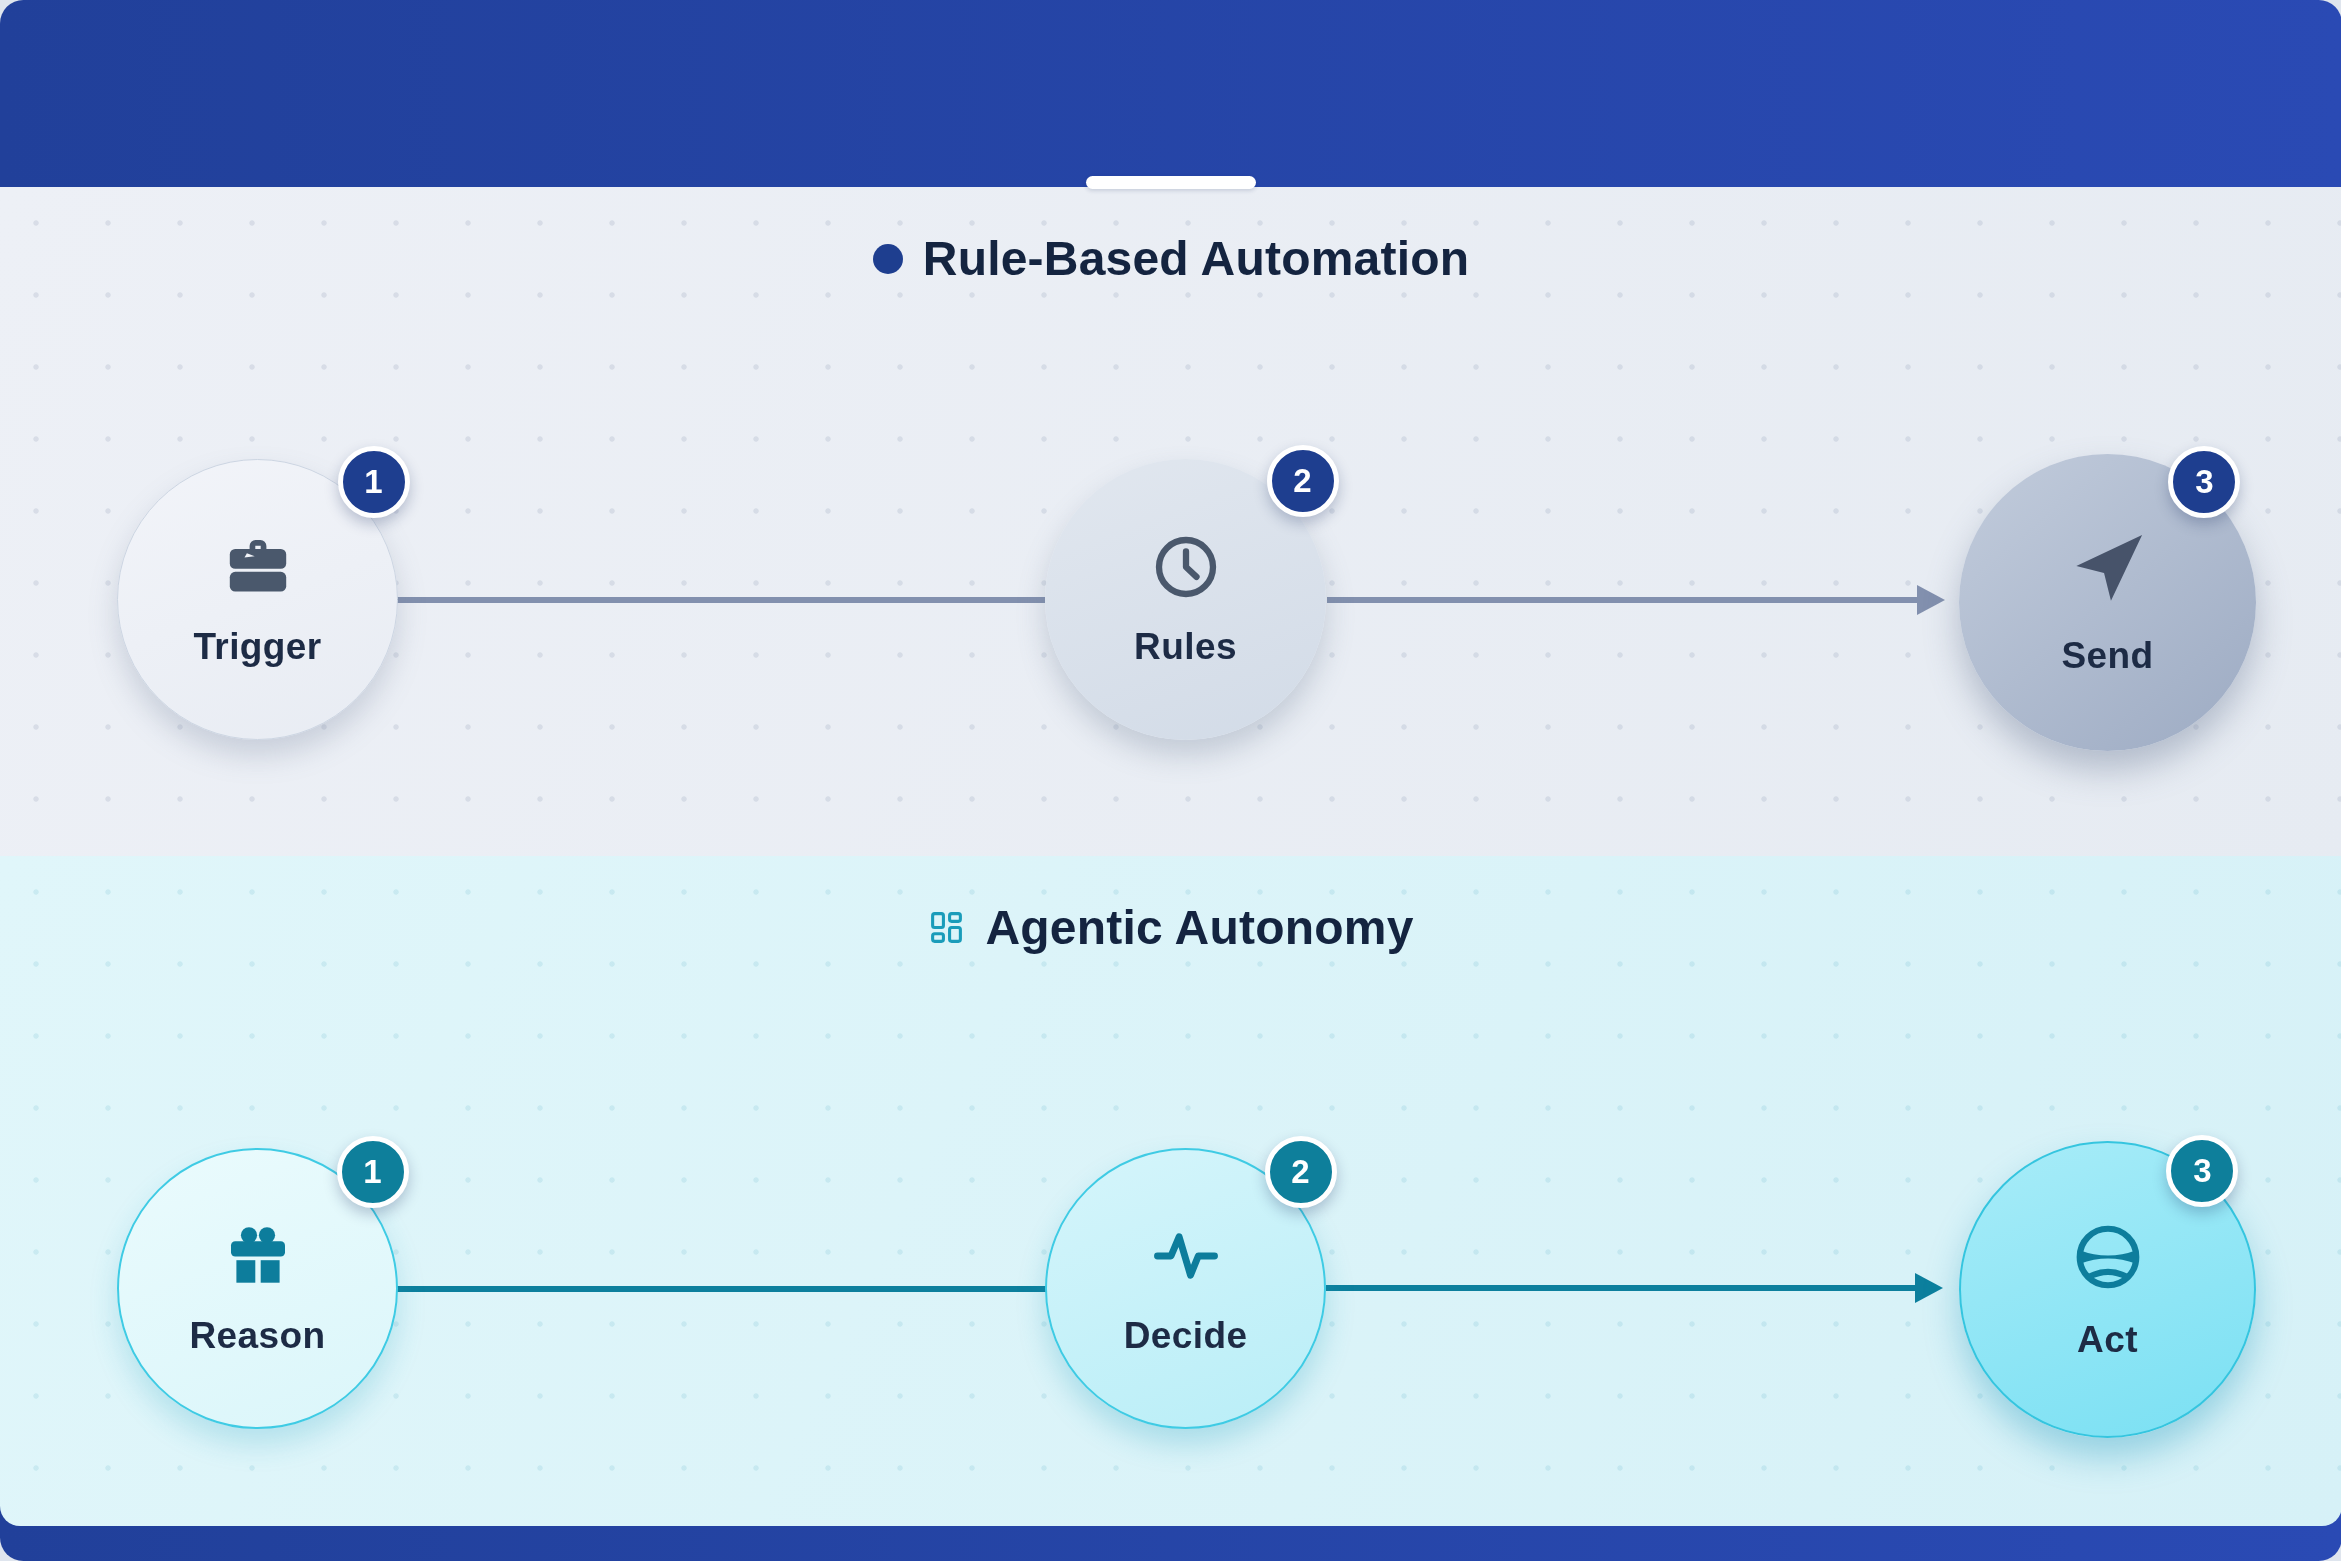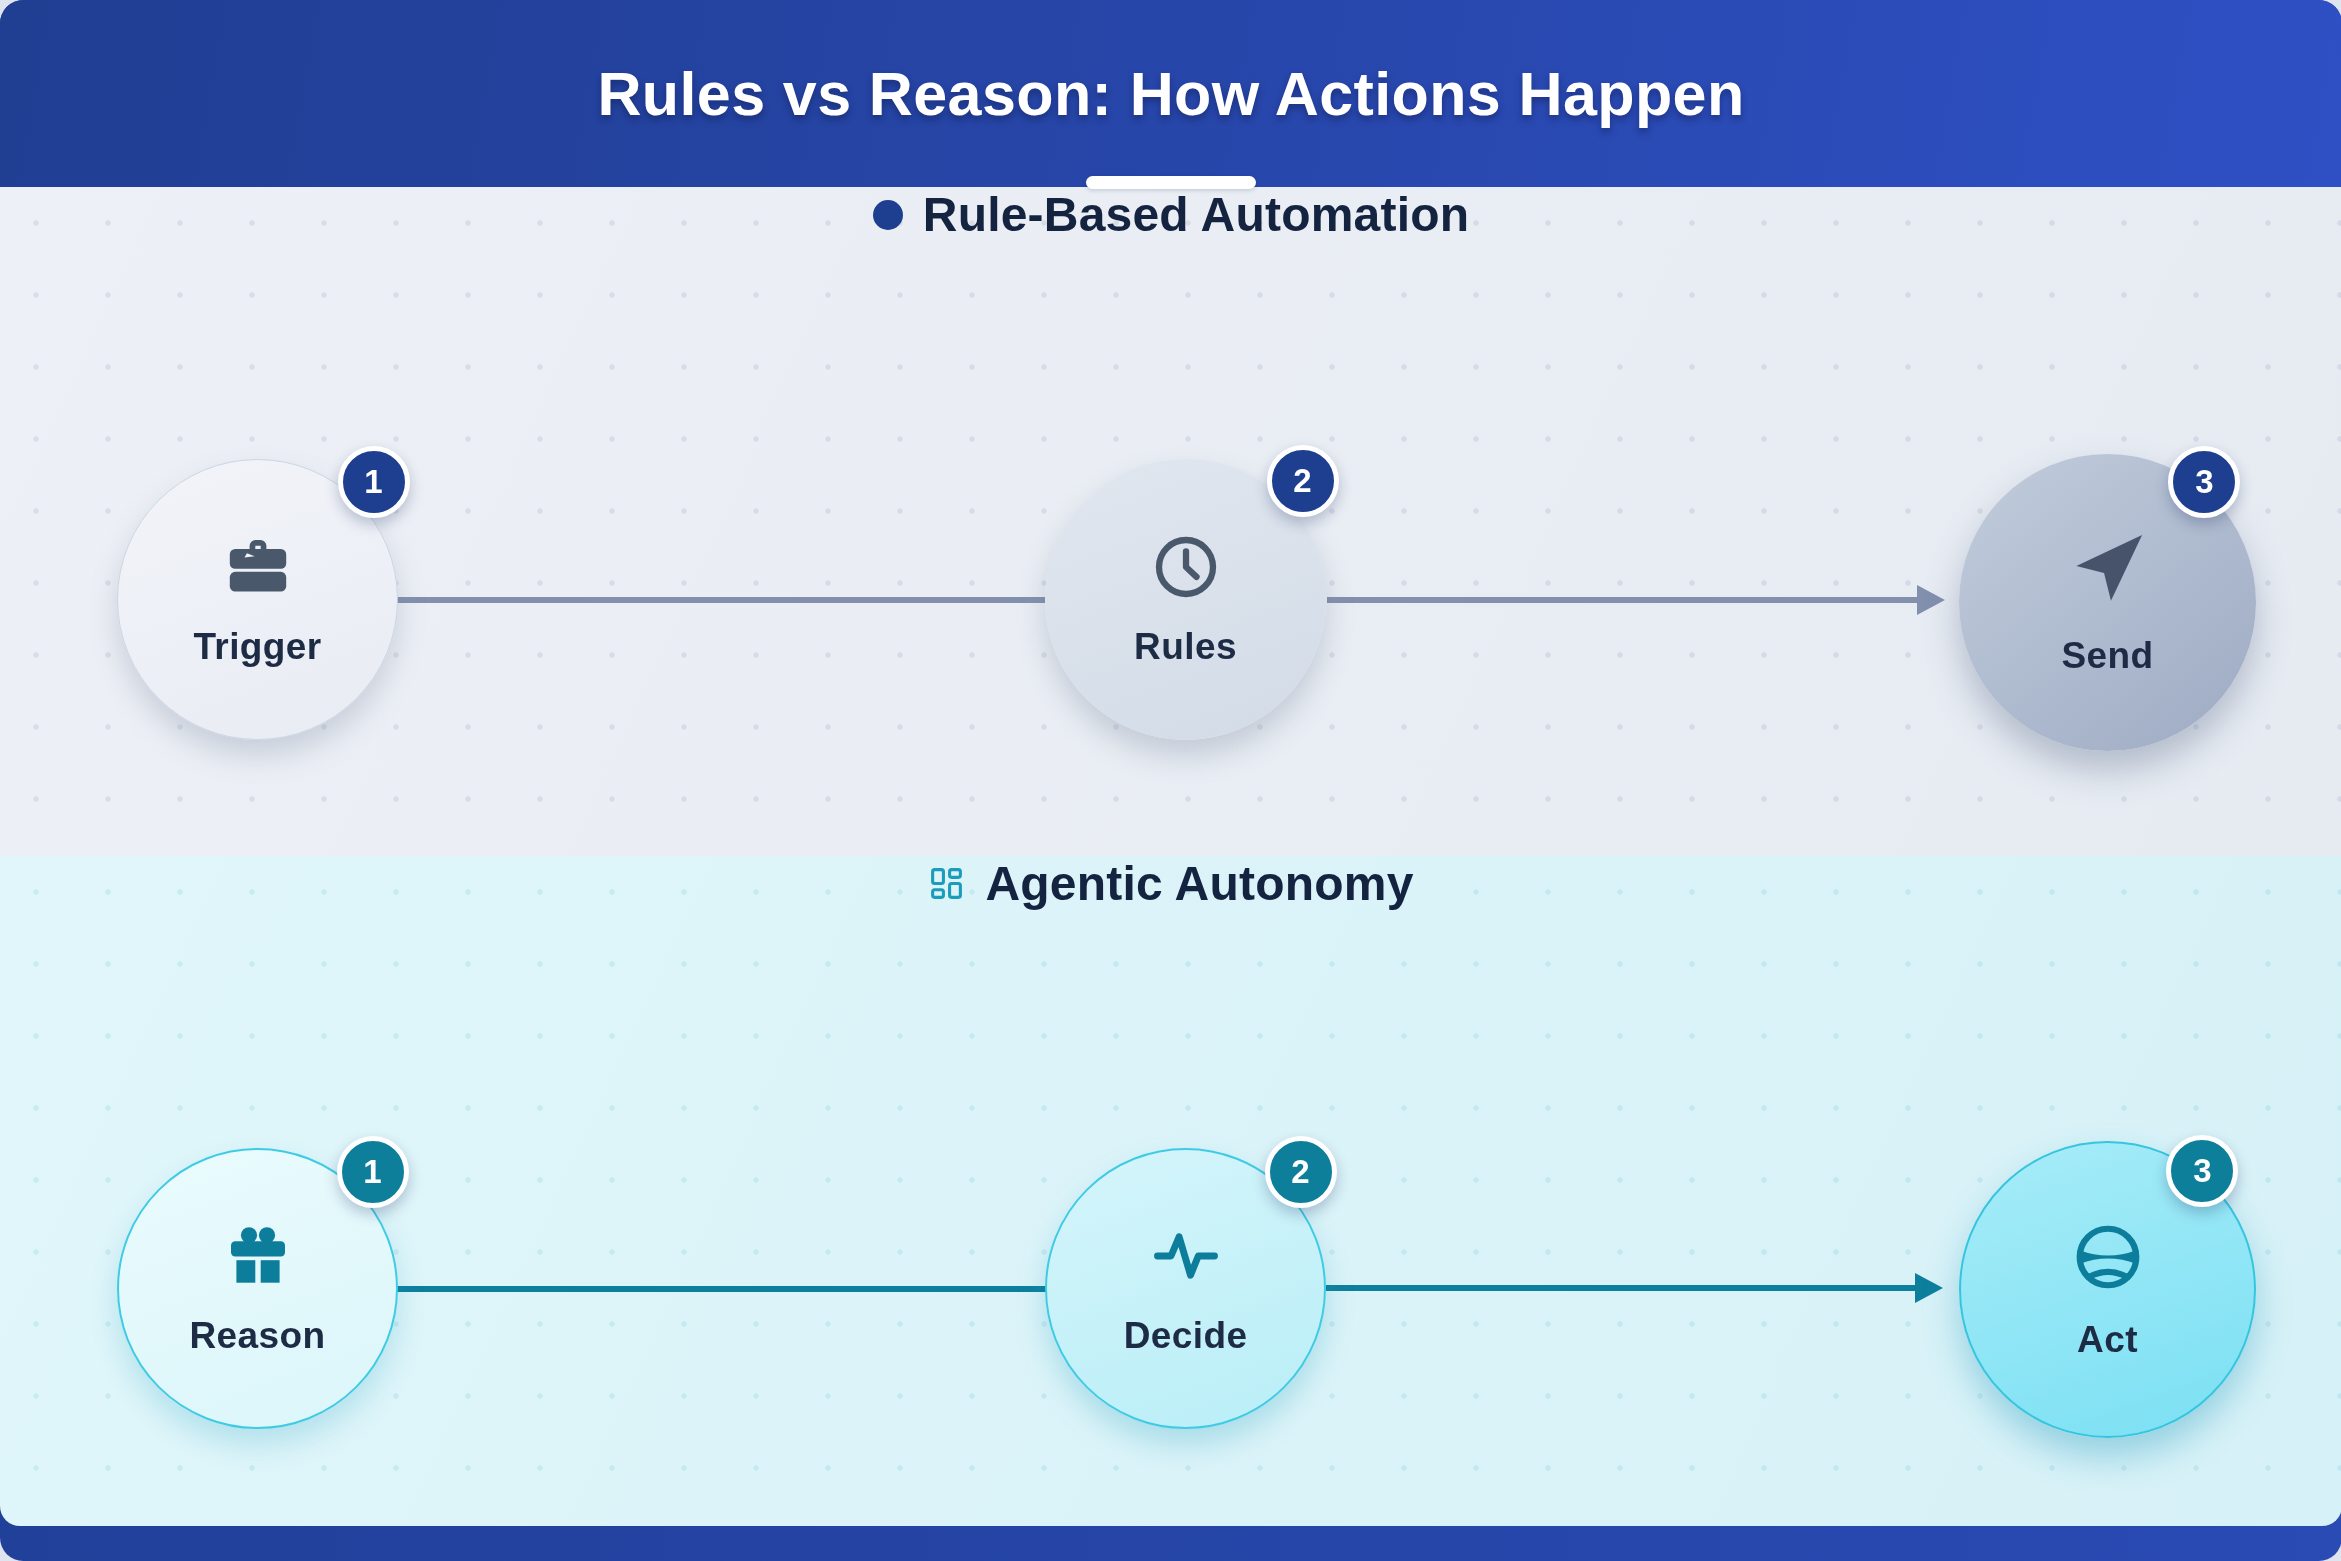--- a/index.html
+++ b/index.html
@@ -17,21 +17,21 @@
   
   .panel{position:absolute;left:0;right:0;}
   .panel-rule{top:187px;height:695px;
     background-image:radial-gradient(circle,rgba(98,114,150,.15) 2.3px,transparent 3.1px),
       linear-gradient(115deg,#edf0f6 0%,#e6ebf2 100%);
     background-size:72px 72px,100% 100%;}
   .panel-agentic{top:856px;height:670px;border-radius:0 0 20px 20px;
     background-image:radial-gradient(circle,rgba(23,140,168,.11) 2.3px,transparent 3.1px),
       linear-gradient(115deg,#e0f6fa 0%,#d6f1f7 100%);
     background-size:72px 72px,100% 100%;}
-  .panel-heading{display:flex;align-items:center;justify-content:center;gap:20px;}
+  .panel-heading{display:flex;align-items:center;justify-content:center;gap:20px;padding-top:44px;}
   .panel-heading h2{margin:0;font-size:48px;font-weight:700;color:#142440;letter-spacing:0.2px;}
   .dot-icon{width:30px;height:30px;border-radius:50%;background:#1e3e8f;flex:0 0 auto;}
   .grid-icon{flex:0 0 auto;}
   
   .line{position:absolute;z-index:1;}
   .line-gray{background:#8290ae;}
   .line-teal{background:#0c7f9d;}
   .l1{left:397px;top:597px;width:648px;height:5.5px;}
   .l2{left:1327px;top:597px;width:590px;height:5.5px;}
   .l3{left:395px;top:1286px;width:651px;height:6.2px;}
@@ -65,23 +65,20 @@
   .badge-blue{background:#1e3e8f;}
   .badge-teal{background:#0e7f9b;}
   .n360 .badge{top:-14px;right:-12.5px;}
   .n380 .badge{top:-7.8px;right:15.6px;}
 </style>
 </head>
 <body>
 
 <div class="card">
 
-  <header class="topbar">
-    <h1>Rules vs Reason: How Actions Happen</h1>
-  </header>
   <div class="notch"></div>
 
   <section class="panel panel-rule">
     <div class="panel-heading">
       <span class="dot-icon"></span>
       <h2>Rule-Based Automation</h2>
     </div>
   </section>
 
   <section class="panel panel-agentic">

